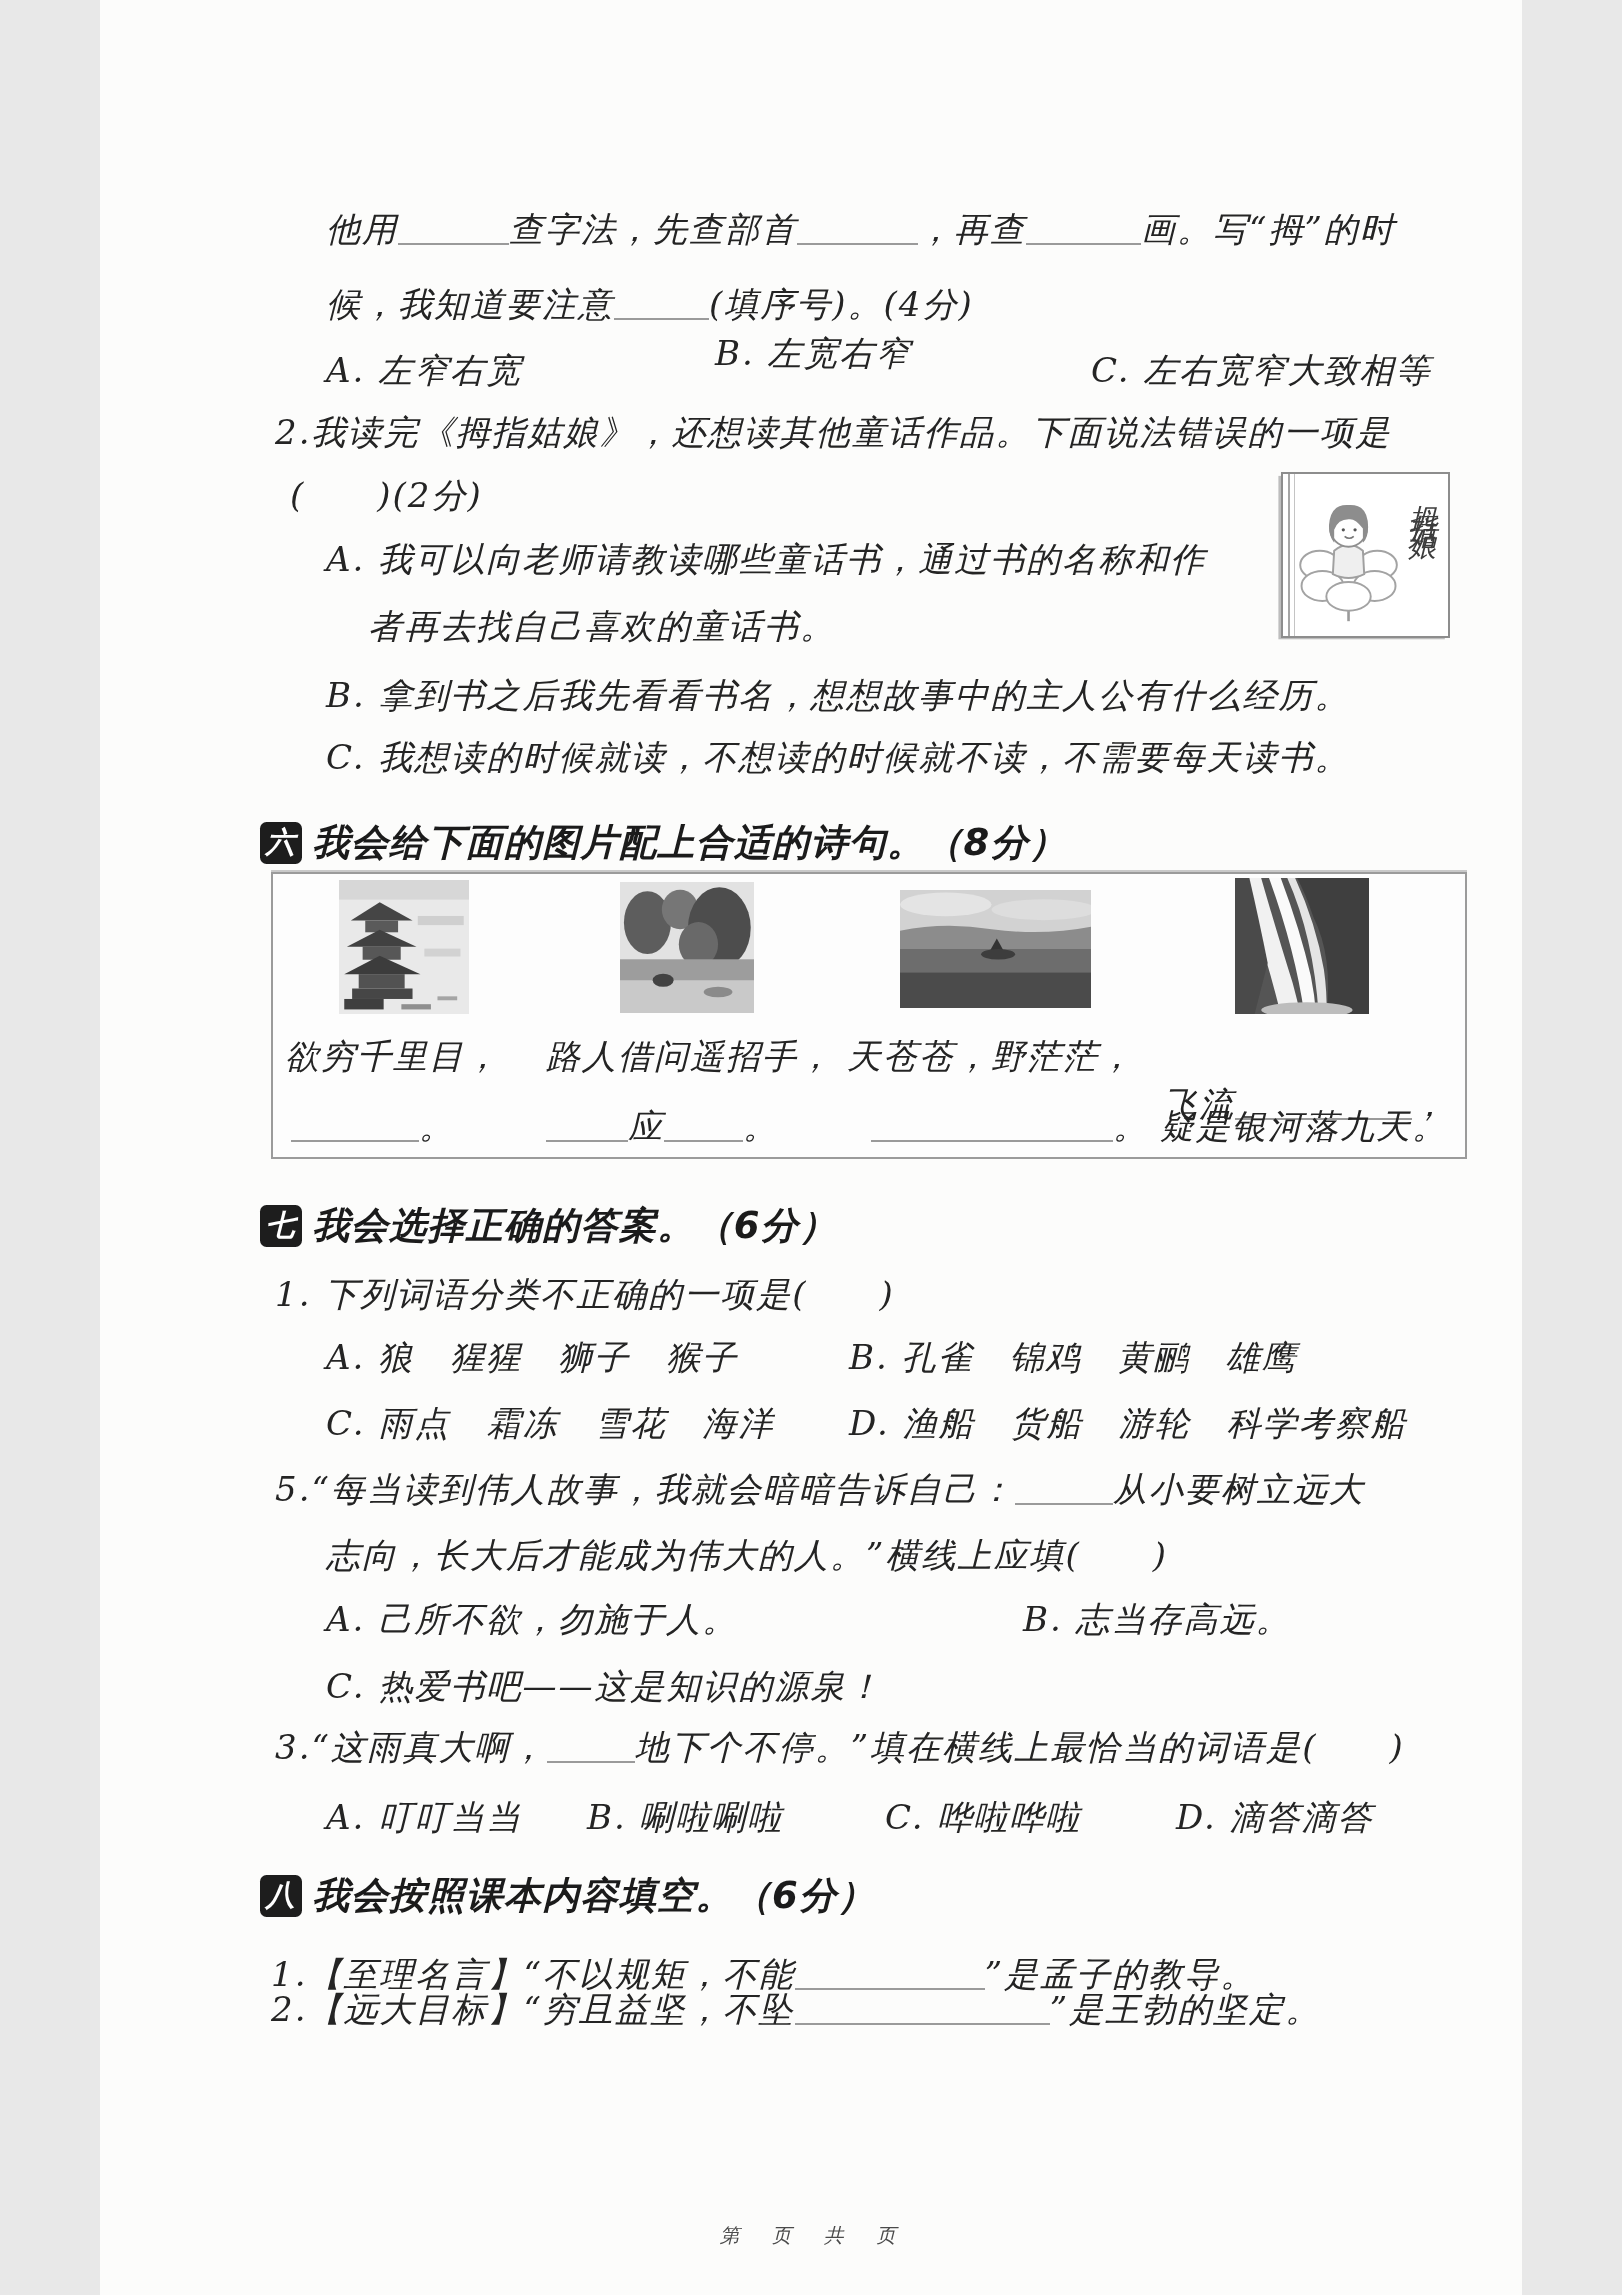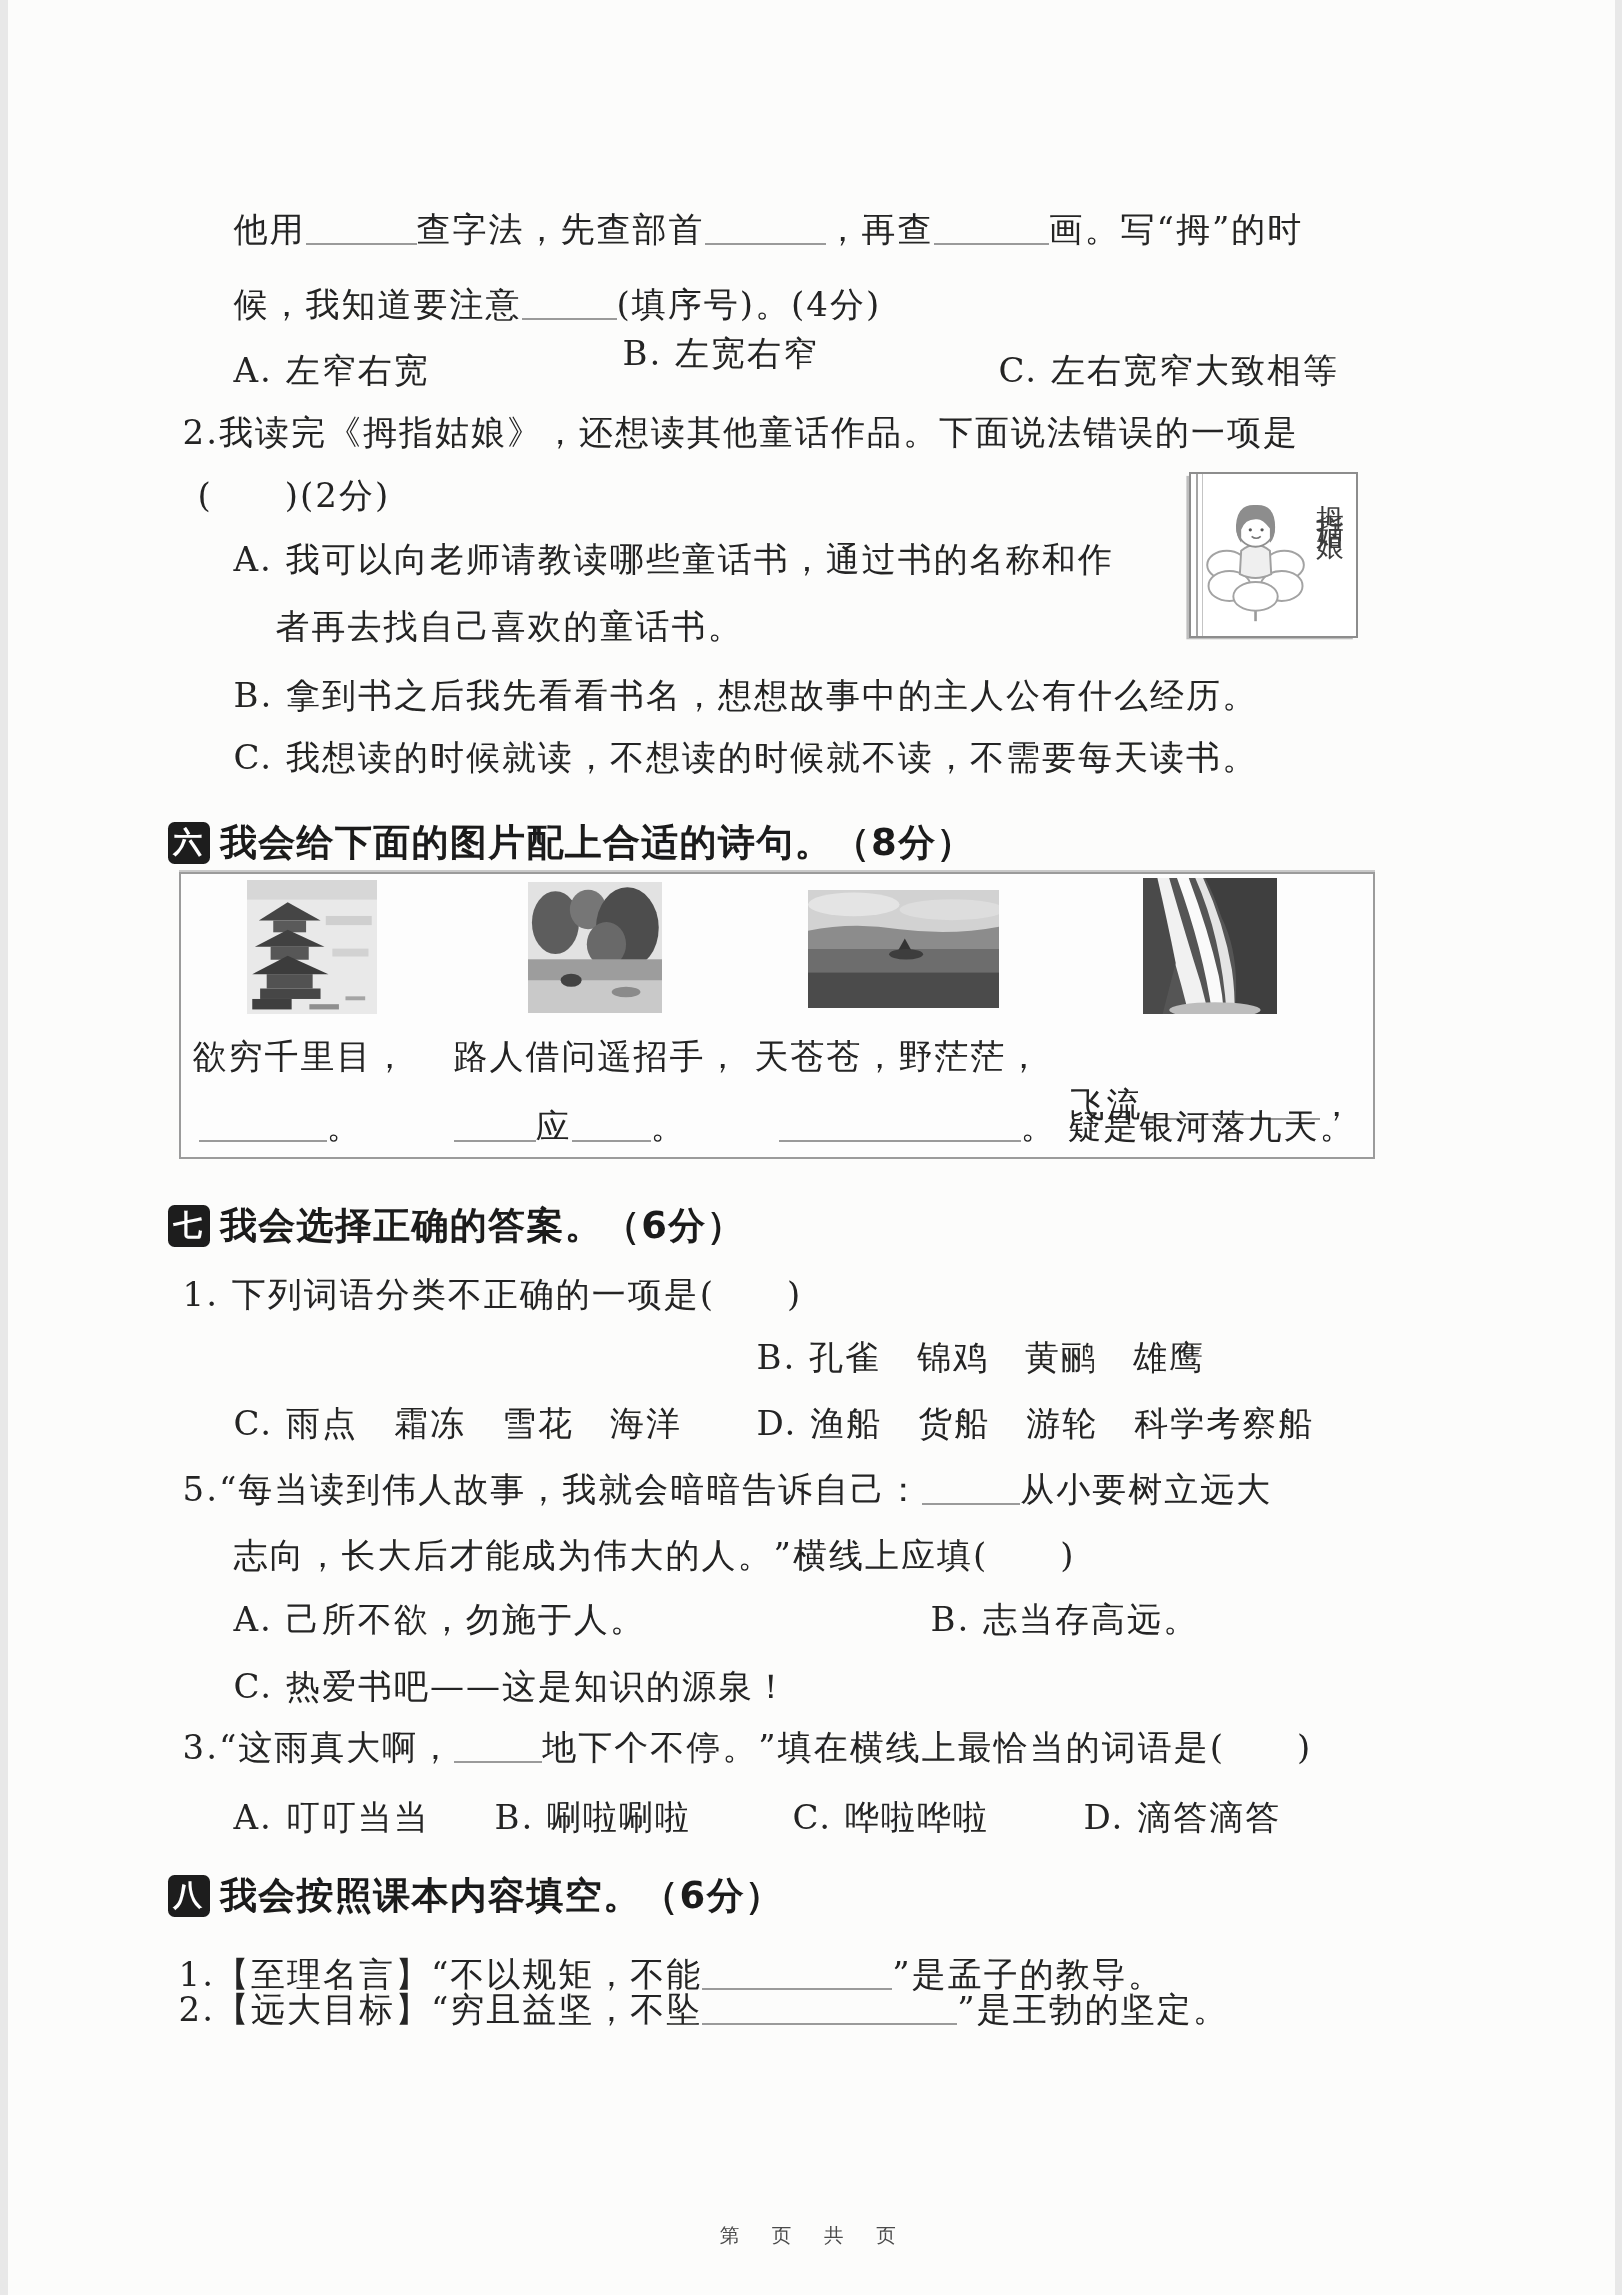--- a/index.html
+++ b/index.html
@@ -1,24 +1,25 @@
 <!DOCTYPE html>
 <html style="font-size:10.5px"><head>
 <meta charset="utf-8">
 <style>
   html,body{margin:0;padding:0;}
   body{background:#e8e8e8;}
   .page{
     position:relative;
-    width:1607px;height:2295px;
+    width:1422px;height:2295px;
     margin:0 auto;
     background:#fcfcfb;
     font-family:"DejaVu Serif", serif;
     color:#242424;
     overflow:hidden;
+    font-style:italic;
   }
   .t{
     position:absolute;
     font-size:34px;
     line-height:1.25;
     letter-spacing:2px;
     white-space:nowrap;
   }
   .blank{
     display:inline-block;
@@ -215,20 +216,21 @@
   </div>
   <div class="t" style="left:1060px;top:1105px;">疑是银河落九天。</div>
 
   <div class="sec-head" style="left:160px;top:1201px;">
     <span class="sec-num">七</span>
     <span>我会选择正确的答案。</span>
     <span>（6分）</span>
   </div>
 
   <div class="t" style="left:175px;top:1273px;">1. 下列词语分类不正确的一项是(　　)</div>
+  <div class="t" style="left:226px;top:1336px;">A. 狼　猩猩　狮子　猴子</div>
   <div class="t" style="left:749px;top:1336px;">B. 孔雀　锦鸡　黄鹂　雄鹰</div>
   <div class="t" style="left:226px;top:1402px;">C. 雨点　霜冻　雪花　海洋</div>
   <div class="t" style="left:749px;top:1402px;">D. 渔船　货船　游轮　科学考察船</div>
 
   <div class="t" style="left:175px;top:1468px;">
     <span>5.“每当读到伟人故事，我就会暗暗告诉自己：</span><span class="blank" style="width:98px;"></span><span>从小要树立远大</span>
   </div>
   <div class="t" style="left:226px;top:1534px;">志向，长大后才能成为伟大的人。”横线上应填(　　)</div>
   <div class="t" style="left:226px;top:1598px;">A. 己所不欲，勿施于人。</div>
   <div class="t" style="left:923px;top:1598px;">B. 志当存高远。</div>

